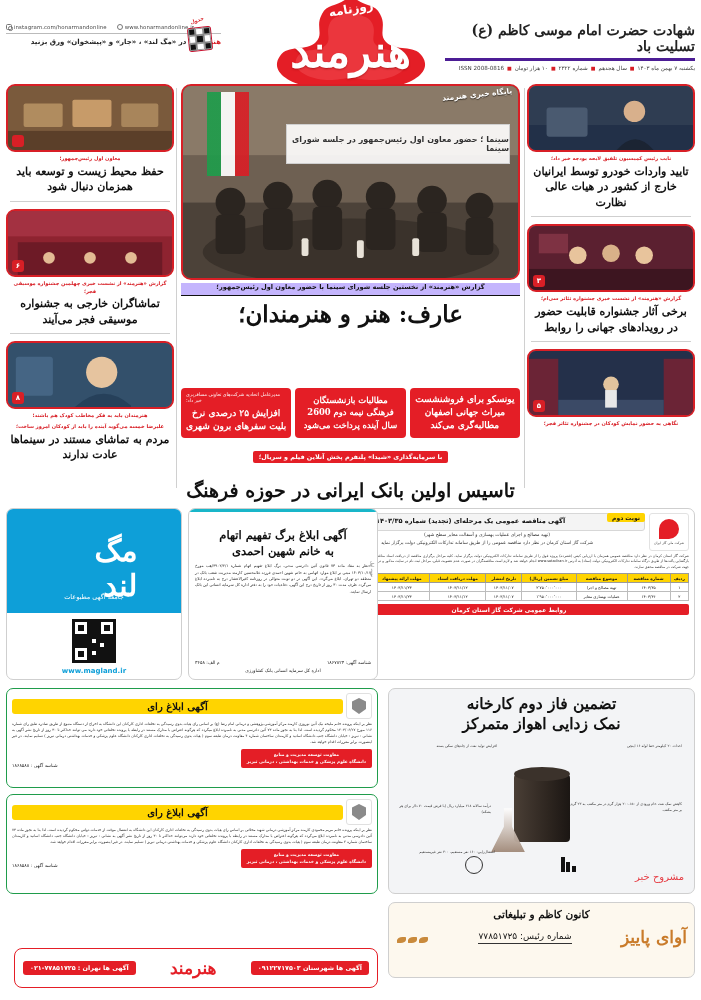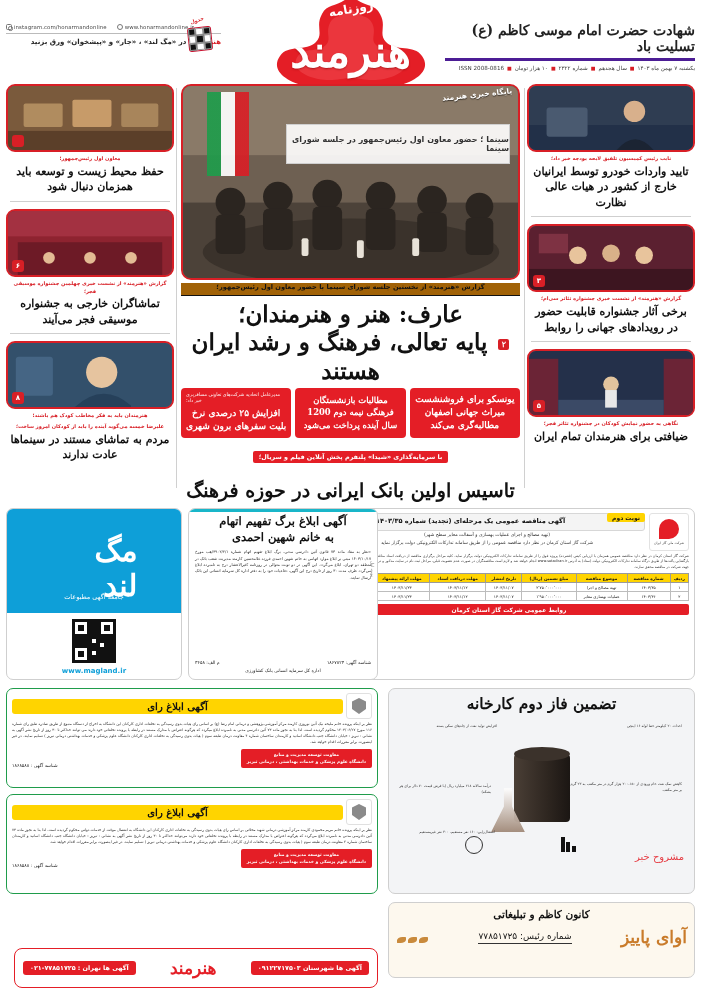--- a/index.html
+++ b/index.html
@@ -154,21 +154,21 @@
   }
   .lead-banner {
     position: absolute; right: 8px; top: 6px; width: 224px; height: 40px;
     background: rgba(255,255,255,.9); border: 1px solid #cfcfcf;
     display: flex; align-items: center; justify-content: center;
     font-size: 8px; color: #333; font-weight: bold; margin-top: 32px;
   }
 
   .lead-kicker {
     margin-top: 3px; font-size: 6.6px; color: #111; font-weight: bold;
-    text-align: center; background: #a16207; line-height: 1.5;
+    text-align: center; background: #c4b5fd; line-height: 1.5;
     border-bottom: 1.2px solid #111; padding-bottom: 2px;
   }
   .lead-head {
     text-align: center; color: #111; font-weight: bold;
     font-size: 23px; line-height: 1.24; margin-top: 4px;
     font-family: "DejaVu Serif", serif; letter-spacing: -.4px;
   }
   .lead-head .l2 { display: block; }
   .lead-pagenum {
     display: inline-block; background: #d81f26; color: #fff;
@@ -247,21 +247,21 @@
   .tender-table td {
     border: .6px solid #bdbdbd; font-size: 4px; padding: 1.5px 1px;
     text-align: center; color: #222;
   }
   .tender-foot {
     margin-top: 3px; background: #e41e26; color: #fff; text-align: center;
     font-size: 6px; font-weight: bold; padding: 2px; border-radius: 2px;
   }
 
   
-  .notice { left: 188px; top: 0; width: 190px; height: 172px; padding: 0 6px; }
+  .notice { left: 188px; top: 0; width: 190px; height: 172px; padding: 14px 6px; }
   .notice::before {
     content: ""; position: absolute; left: 0; right: 0; top: 0; height: 3px;
     background: #19b6c9;
   }
   .notice-title {
     text-align: center; font-size: 11.5px; font-weight: bold; color: #111;
     line-height: 1.4; margin-top: 4px; font-family: "DejaVu Serif", serif;
   }
   .notice-body {
     margin-top: 4px; font-size: 3.9px; color: #2b2b2b; line-height: 1.62;
@@ -504,21 +504,20 @@
             <rect width="168" height="68" fill="#24304a"></rect>
             <rect x="0" y="8" width="30" height="60" fill="#6b2436"></rect>
             <rect x="138" y="8" width="30" height="60" fill="#6b2436"></rect>
             <rect x="30" y="50" width="108" height="18" fill="#3b4a66"></rect>
             <circle cx="84" cy="34" r="8" fill="#e2c49e"></circle>
             <rect x="78" y="40" width="12" height="18" fill="#e8e8e8"></rect>
           </svg>
           <div class="pagebadge">۵</div>
         </div>
         <div class="kicker-sm">نگاهی به حضور نمایش کودکان در جشنواره تئاتر فجر؛</div>
-        <div class="side-head">ضیافتی برای هنرمندان تمام ایران</div>
       </div>
     </div>
 
     <div class="col-left">
 
       <div class="side-item">
         <div class="thumb">
           <svg class="ph" viewBox="0 0 168 68" preserveAspectRatio="none">
             <rect width="168" height="68" fill="#7a5a3c"></rect>
             <rect x="0" y="46" width="168" height="22" fill="#5b3f29"></rect>
@@ -593,33 +592,29 @@
             <rect x="232" y="154" width="7" height="18" rx="2"></rect>
           </g>
         </svg>
         <div class="lead-flag"></div>
         <div class="lead-banner">سینما ؛ حضور معاون اول رئیس‌جمهور در جلسه شورای سینما</div>
         <div class="lead-stamp">پایگاه خبری هنرمند</div>
       </div>
       <div class="lead-kicker">گزارش «هنرمند» از نخستین جلسه شورای سینما با حضور معاون اول رئیس‌جمهور؛</div>
       <div class="lead-head">
         <span>عارف: هنر و هنرمندان؛</span>
-        <span class="l2">
-          <span class="lead-pagenum">۲</span>
-          <span>پایه تعالی، فرهنگ و رشد ایران هستند</span>
-        </span>
       </div>
     </div>
 
     <div class="teaser-row">
       <div class="teaser">
         <div class="t-body">یونسکو برای فروشنشست میراث جهانی اصفهان مطالبه‌گری می‌کند</div>
       </div>
       <div class="teaser center">
-        <div class="t-body">مطالبات بازنشستگان فرهنگی نیمه دوم 1200 سال آینده پرداخت می‌شود</div>
+        <div class="t-body">مطالبات بازنشستگان فرهنگی نیمه دوم 2600 سال آینده پرداخت می‌شود</div>
       </div>
       <div class="teaser">
         <div class="t-kick">مدیرعامل اتحادیه شرکت‌های تعاونی مسافربری خبر داد؛</div>
         <div class="t-body">افزایش ۲۵ درصدی نرخ بلیت سفرهای برون شهری</div>
       </div>
     </div>
 
     <div class="sub-lead">
       <span class="sub-kick">با سرمایه‌گذاری «شیدا» پلتفرم پخش آنلاین فیلم و سریال؛</span>
       <div class="sub-head">تاسیس اولین بانک ایرانی در حوزه فرهنگ و هنر</div>
@@ -763,20 +758,21 @@
         <div class="verdict-code">
           <span>شناسه آگهی :</span>
           <span>۱۸۶۸۵۸۸</span>
         </div>
       </div>
     </div>
 
     <div class="adbox info">
       <div class="info-title">
         <div>تضمین فاز دوم کارخانه</div>
+        <div>نمک زدایی اهواز متمرکز</div>
       </div>
       <div class="info-canvas">
         <div class="tank"></div>
         <div class="flask"></div>
         <div class="info-note n1">احداث ۲۰ کیلومتر خط لوله ۱۶ اینچی</div>
         <div class="info-note n3">کاهش نمک نفت خام ورودی از ۱۵۰-۲۰۰ هزار گرم در متر مکعب به ۲۳ گرم بر متر مکعب</div>
         <div class="info-note n4">درآمد سالانه ۲۱۸ میلیارد ریال (با فرض قیمت ۷۰ دلار برای هر بشکه)</div>
         <div class="info-note n5">اشتغال‌زایی: ۱۶۰ نفر مستقیم، ۳۰۰ نفر غیرمستقیم</div>
         <div class="info-note n2">افزایش تولید نفت از چاه‌های نمکی بسته</div>
         <div class="chart-ic">

